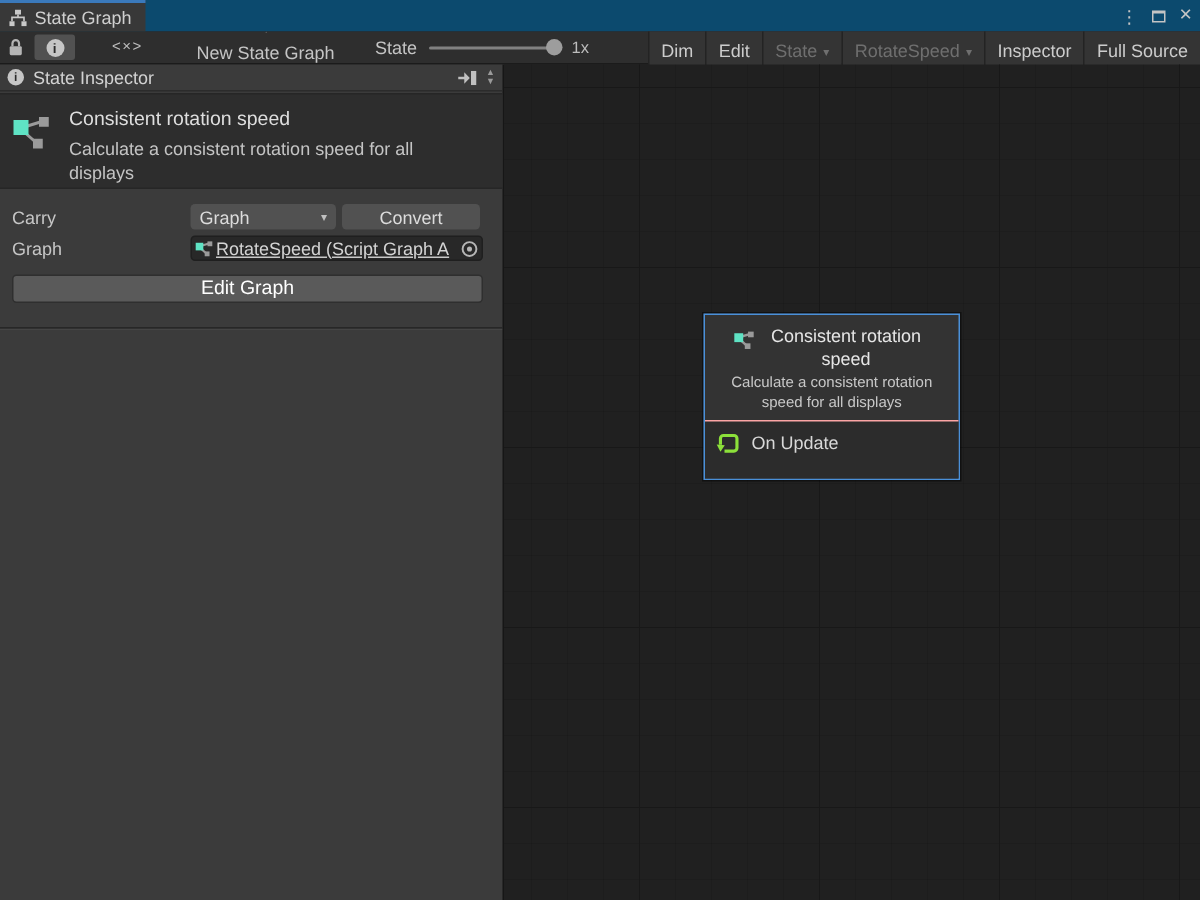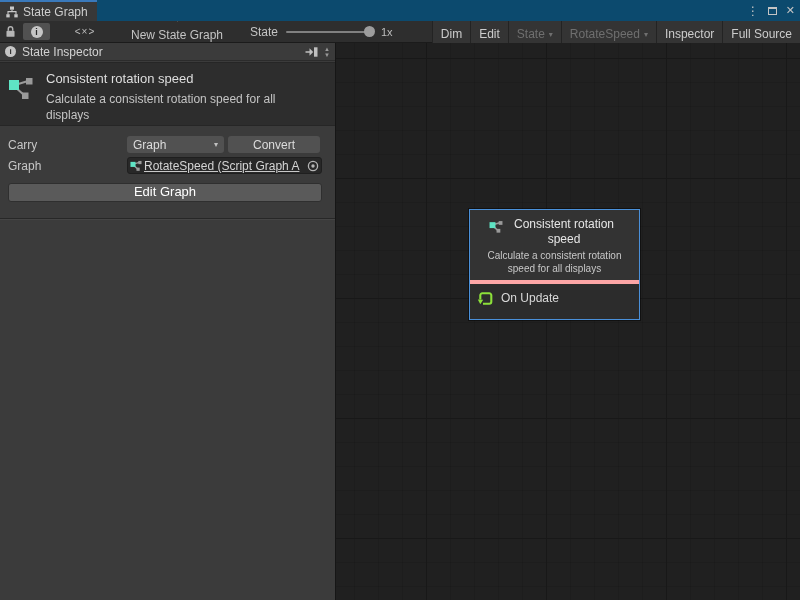--- a/index.html
+++ b/index.html
@@ -93,21 +93,21 @@
   }
   .node {
     position:absolute; left:133px; top:166px; width:171px; height:111px;
     background:#333333; border:1px solid #4a90d9; box-shadow:0 0 0 1px rgba(0,0,0,0.45);
     display:flex; flex-direction:column;
   }
   .node-header { padding:7px 4px 5px; }
   .node-title-row { display:flex; justify-content:center; align-items:flex-start; gap:5px; }
   .node-title { width:112px; text-align:center; color:#e6e6e6; font-size:12px; line-height:15px; }
   .node-desc { margin-top:2px; text-align:center; color:#c8c8c8; font-size:10px; line-height:13px; padding:0 4px; }
-  .node-body { flex:1; background:#2c2c2c; border-top:4px solid #fca5a5; padding:6px 7px; display:flex; align-items:flex-start; gap:7px; }
+  .node-body { flex:1; background:#2c2c2c; border-top:1px solid #fca5a5; padding:6px 7px; display:flex; align-items:flex-start; gap:7px; }
   .node-event-label { color:#d8d8d8; font-size:12px; margin-top:1px; }
 </style>
 </head>
 <body>
 
 <div class="titlebar">
   <div class="tab">
     <svg width="12" height="12" viewBox="0 0 12 12">
       <rect x="4" y="0.5" width="4" height="3.2" fill="#c8c8c8"></rect>
       <path d="M6 3.7 V5.6 M2 8.2 V5.6 H10 V8.2" stroke="#c8c8c8" stroke-width="1.1" fill="none"></path>

